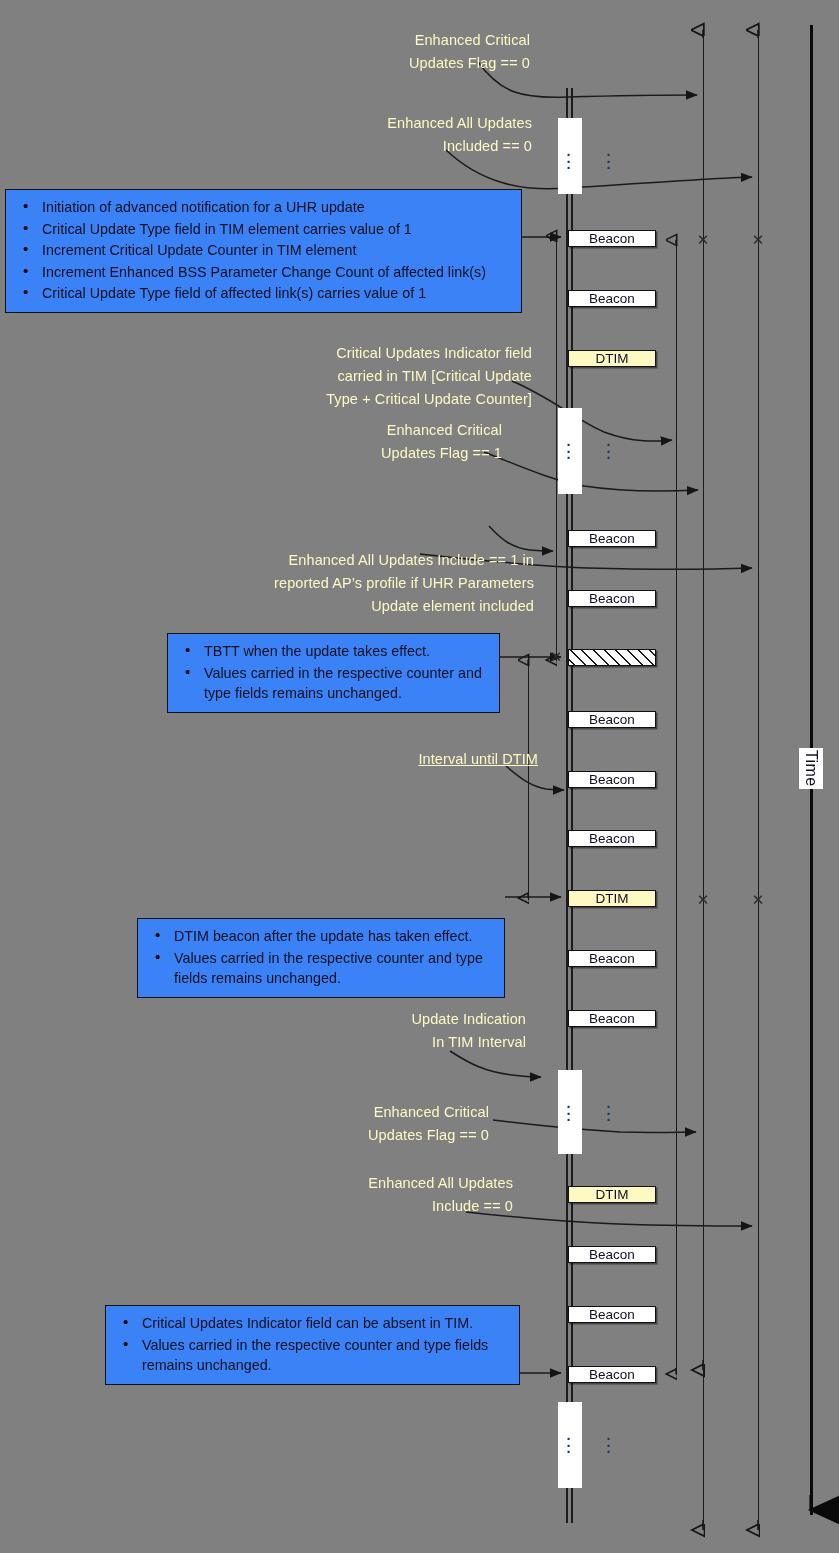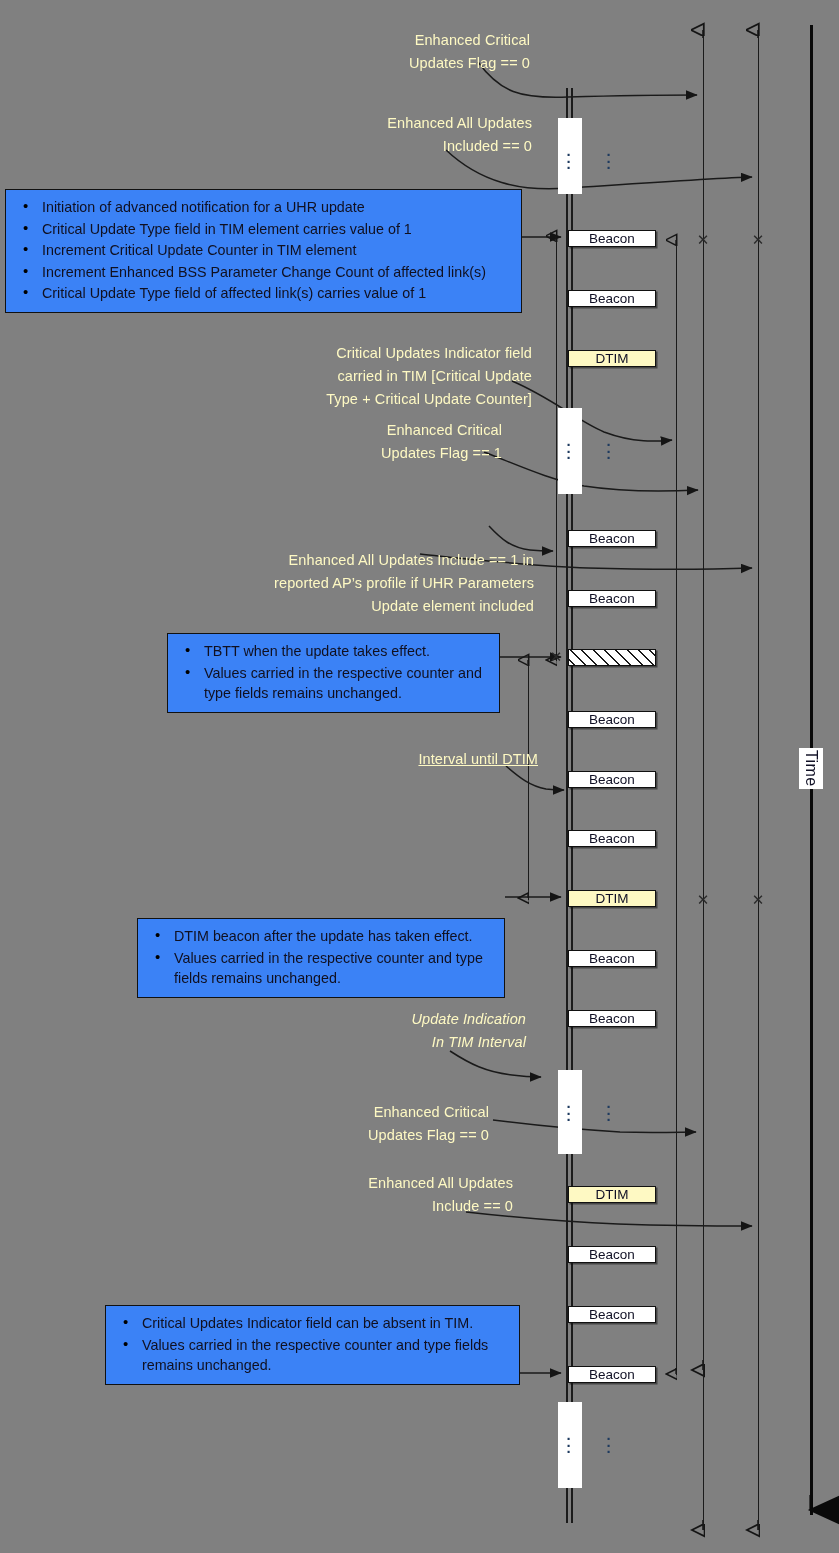--- a/index.html
+++ b/index.html
@@ -308,21 +308,21 @@
   <div class="anno" style="left:292px; top:419px; width:210px;">Enhanced Critical
 Updates Flag == 1</div>
 
 
   <div class="anno" style="left:170px; top:549px; width:364px;">Enhanced All Updates Include == 1 in
 reported AP’s profile if UHR Parameters
 Update element included</div>
 
   <div class="anno" style="left:317px; top:748px; width:221px;text-decoration:underline;">Interval until DTIM</div>
 
-  <div class="anno" style="left:300px; top:1008px; width:226px;font-style:italic;">Update Indication
+  <div class="anno" style="left:300px; top:1008px; width:226px;">Update Indication
 In TIM Interval</div>
 
   <div class="anno" style="left:280px; top:1101px; width:209px;">Enhanced Critical
 Updates Flag == 0</div>
 
   <div class="anno" style="left:270px; top:1172px; width:243px;">Enhanced All Updates
 Include == 0</div>
 
   <div class="callout" style="left:5px; top:189px; width:517px;">
     <ul>

